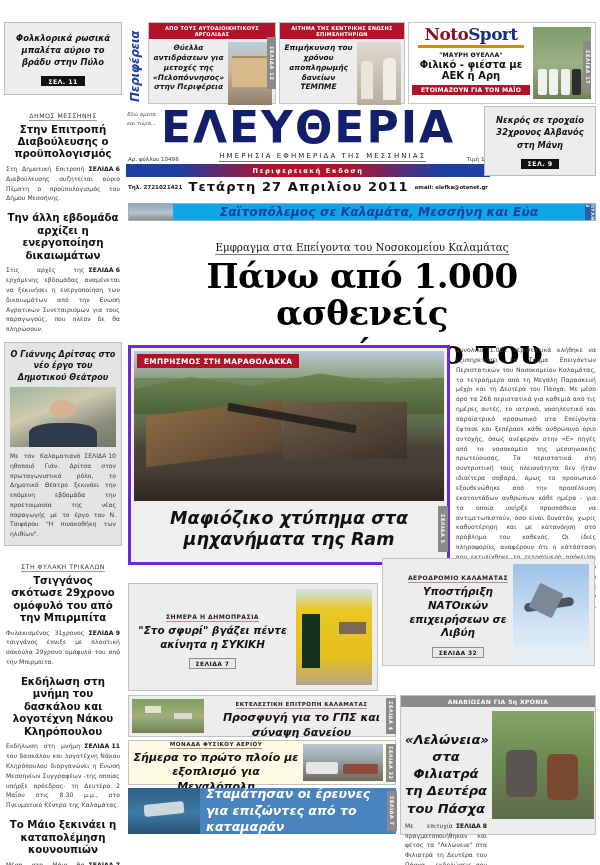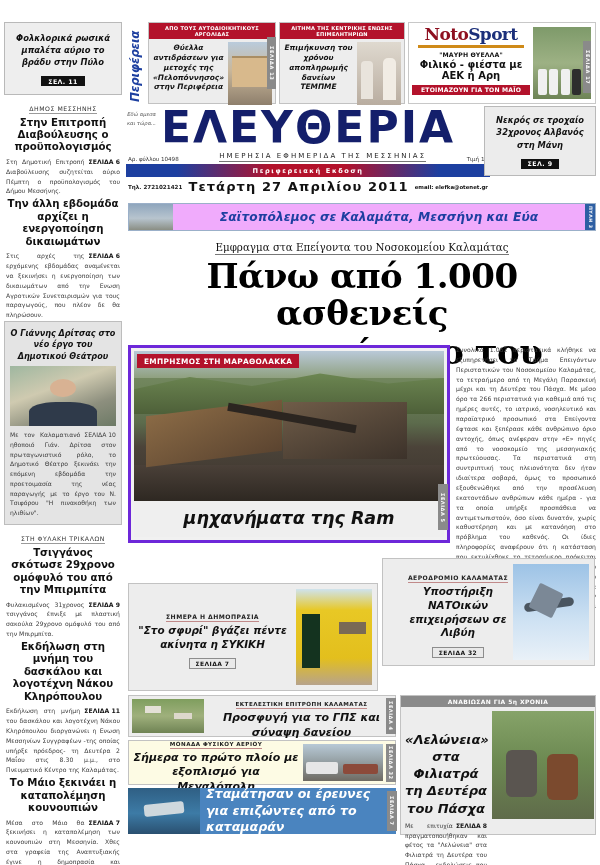--- a/index.html
+++ b/index.html
@@ -8,21 +8,21 @@
     background:#ffffff;
     font-family:"DejaVu Sans","Liberation Sans",sans-serif;
     overflow:hidden;
     position:relative;
   }
   .page{position:absolute;inset:0;background:#fff;}
 
   
   .sidebar{
     position:absolute;left:4px;top:22px;width:118px;height:828px;
-    display:flex;flex-direction:column;gap:1px;
+    display:flex;flex-direction:column;gap:8px;
   }
   .sb-promo{
     background:#eeeeee;border:1px solid #b9b9b9;
     padding:9px 6px 6px;text-align:center;
   }
   .sb-promo .ttl{
     font-style:italic;font-weight:bold;font-size:8.4px;line-height:1.45;color:#111;
   }
   .pagetag{
     display:inline-block;background:#111;color:#fff;
@@ -181,22 +181,22 @@
 
   
   .tr-promo{
     position:absolute;right:4px;top:106px;width:100px;
     background:#ececec;border:1px solid #b9b9b9;padding:7px 5px 5px;text-align:center;
   }
   .tr-promo .ttl{font-style:italic;font-weight:bold;font-size:8.3px;line-height:1.5;color:#111;}
 
   
   .banner{
-    position:absolute;left:128px;top:203px;right:4px;height:28px;
-    border:1px solid #9bb0c9;box-sizing:border-box;display:flex;background:#f0abfc;
+    position:absolute;left:128px;top:203px;right:4px;height:18px;
+    border:1px solid #9bb0c9;box-sizing:border-box;display:flex;background:#0ea5e9;
   }
   .banner .bimg{
     width:44px;background:linear-gradient(180deg,#8fa6bd 0%,#b7c4ce 55%,#8a8e84 100%);
     position:relative;overflow:hidden;flex:none;
   }
   .banner .btxt{
     flex:1;display:flex;align-items:center;justify-content:center;
     font-style:italic;font-weight:bold;font-size:12.2px;color:#1d3fa0;letter-spacing:.1px;
   }
   .banner .btag{
@@ -451,20 +451,21 @@
       <div class="redlabel">ΕΜΠΡΗΣΜΟΣ ΣΤΗ ΜΑΡΑΘΟΛΑΚΚΑ</div>
       <div class="mainphoto">
         <div class="sky"></div>
         <div class="hill"></div>
         <div class="ground"></div>
         <div class="mach1"></div>
         <div class="mach2"></div>
         <div class="arm"></div>
       </div>
       <div class="main-cap">
+        <div>Μαφιόζικο χτύπημα στα</div>
         <div>μηχανήματα της Ram</div>
       </div>
       <div class="main-vtag">ΣΕΛΙΔΑ 5</div>
     </div>
   </div>
 
   <div class="rcol">
     <p>Συνολικά 1.062 περιστατικά κλήθηκε να εξυπηρετήσει το Τμήμα Επειγόντων Περιστατικών του Νοσοκομείου Καλαμάτας, το τετραήμερο από τη Μεγάλη Παρασκευή μέχρι και τη Δευτέρα του Πάσχα. Με μέσο όρο τα 266 περιστατικά για καθεμιά από τις ημέρες αυτές, το ιατρικό, νοσηλευτικό και παραϊατρικό προσωπικό στα Επείγοντα έφτασε και ξεπέρασε κάθε ανθρώπινο όριο αντοχής, όπως ανέφεραν στην «Ε» πηγές από το νοσοκομείο της μεσσηνιακής πρωτεύουσας. Τα περιστατικά στη συντριπτική τους πλειονότητα δεν ήταν ιδιαίτερα σοβαρά, όμως το προσωπικό εξουθενώθηκε από την προσέλευση εκατοντάδων ανθρώπων κάθε ημέρα - για τα οποία υπήρξε προσπάθεια να αντιμετωπιστούν, όσο είναι δυνατόν, χωρίς καθυστέρηση και με κατανόηση στο πρόβλημα του καθενός. Οι ίδιες πληροφορίες αναφέρουν ότι η κατάσταση που εκτυλίχθηκε το τετραήμερο πρόκειται να τεθεί υπ' όψιν του διοικητή του Νοσοκομείου Καλαμάτας Γιώργου Μπιτζου με τη μορφή υπομνήματος - εν όψει μάλιστα και της καλοκαιρινής περιόδου, κατά την οποία αυξάνεται ο πληθυσμός που καλείται να εξυπηρετήσει το νοσοκομείο.</p>
   </div>
 

